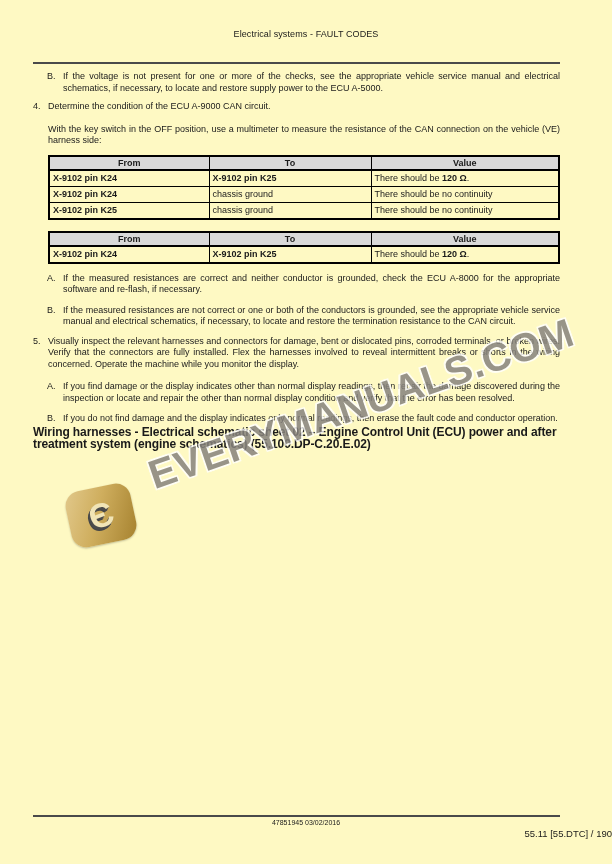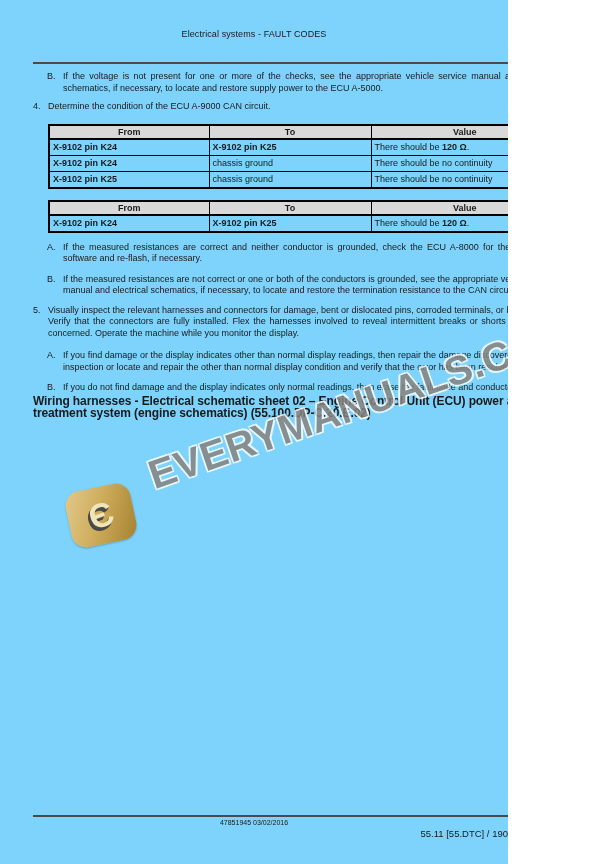--- a/index.html
+++ b/index.html
@@ -1,17 +1,17 @@
 <!DOCTYPE html>
 <html><head>
 <meta charset="utf-8">
 <style>
   html,body{margin:0;padding:0;background:#ffffff;}
   .page{
-    position:relative;width:508px;height:864px;background:#7dd3fc;overflow:hidden;
+    position:relative;width:612px;height:864px;background:#fef9c3;overflow:hidden;
     font-family:"Liberation Sans",sans-serif;color:#1a1a1a;
   }
   .doc-title{position:absolute;top:29px;left:0;width:100%;text-align:center;font-size:9px;letter-spacing:.1px;}
   .rule{position:absolute;left:33px;width:527px;height:2px;background:var(--rule,#4a4a4a);}
   .rule-top{top:62px;}
   .rule-bottom{top:815px;}
 
   .content{position:absolute;left:33px;top:71px;width:527px;font-size:9px;line-height:11.5px;}
   .item{display:flex;}
   .item .lbl{flex:0 0 15px;}
@@ -71,20 +71,21 @@
     <div class="item lettered mb7">
       <span class="lbl">B.</span>
       <div class="txt">If the voltage is not present for one or more of the checks, see the appropriate vehicle service manual and electrical schematics, if necessary, to locate and restore supply power to the ECU A-5000.</div>
     </div>
 
     <div class="item mb11">
       <span class="lbl">4.</span>
       <div class="txt">Determine the condition of the ECU A-9000 CAN circuit.</div>
     </div>
 
+    <div class="para mb8">With the key switch in the OFF position, use a multimeter to measure the resistance of the CAN connection on the vehicle (VE) harness side:</div>
 
     <div class="tablewrap mb11">
         <table class="rtable">
           <colgroup>
             <col style="width: 160px;">
             <col style="width: 162px;">
             <col style="width: 188px;">
           </colgroup>
           <thead>
             <tr>

